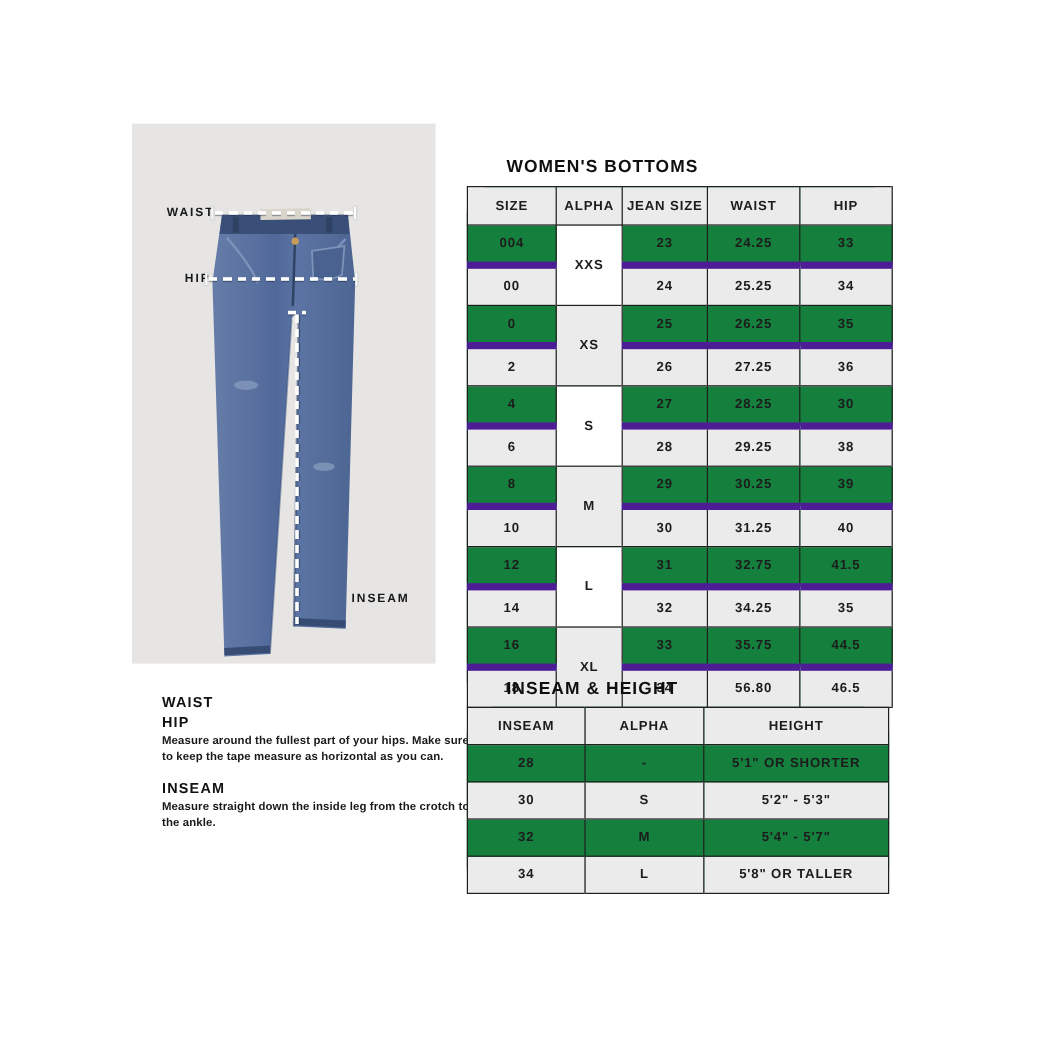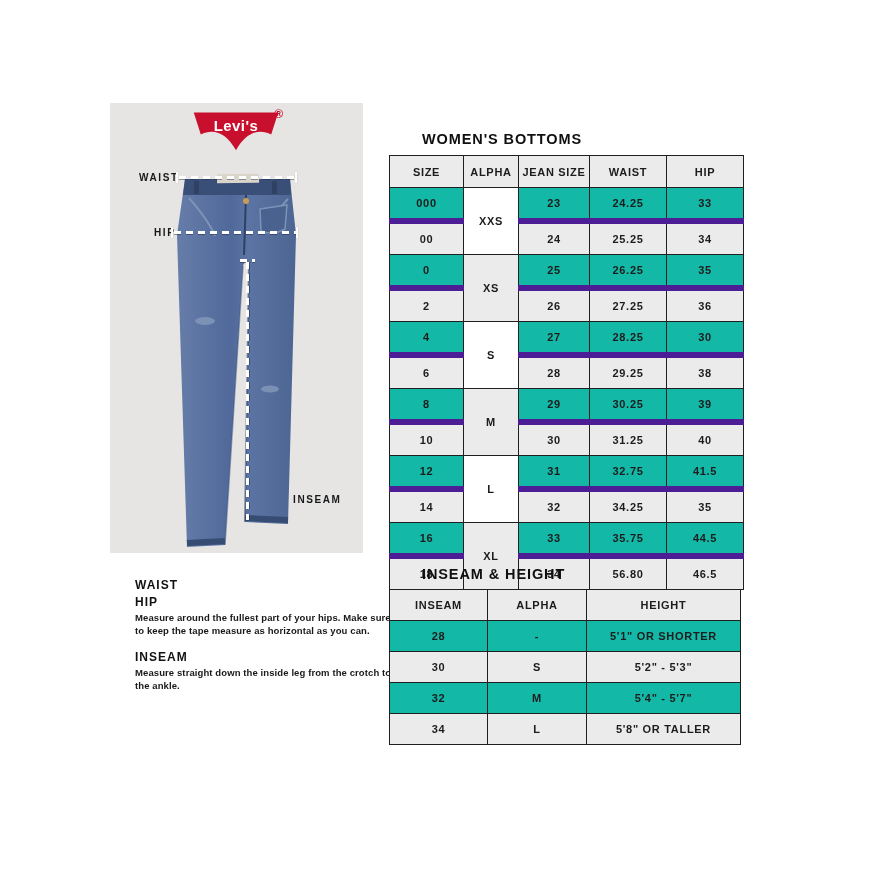--- a/index.html
+++ b/index.html
@@ -16,21 +16,21 @@
   .dash-v{position:absolute;width:3px;background-image:repeating-linear-gradient(180deg,#fff 0 7px,rgba(0,0,0,0) 7px 12px);filter:drop-shadow(1px 0 0 rgba(25,35,55,.45));}
   .tick{position:absolute;width:2px;height:11px;background:#fdfdfd;box-shadow:0 0 1px rgba(30,40,60,.5);}
   
   .guide{position:absolute;left:135px;top:578px;width:300px;}
   .guide h3{margin:0 0 3px 0;font-size:12px;letter-spacing:1px;color:#111;}
   .guide p{margin:0 0 13px 0;font-size:9.5px;font-weight:bold;letter-spacing:.1px;line-height:12.5px;white-space:pre;color:#191919;}
   
   .section-title{position:absolute;font-size:14.5px;font-weight:bold;letter-spacing:.9px;color:#0f0f0f;white-space:nowrap;margin-left:32px;}
   .title-bottoms{left:390px;top:131px;}
   .title-inseam{left:390px;top:566px;}
-  table{border-collapse:collapse;position:absolute;background:#14b8a6;border-radius:22px;}
+  table{border-collapse:collapse;position:absolute;background:#15803d;border-radius:22px;}
   .t1{left:389px;top:155px;}
   .t2{left:389px;top:589px;}
   th,td{border-left:1.4px solid #1f1f1f;border-right:1.4px solid #1f1f1f;border-top:0;border-bottom:0;
         font-size:11px;font-weight:bold;letter-spacing:.7px;text-align:center;color:#1c1c1c;padding:0;}
   table{border:1.6px solid #1f1f1f;}
   .t1 th{height:31px;background:#ebebeb;border-bottom:1.4px solid #1f1f1f;}
   .t1 td{height:30px;}
   .t1 tr.gstart td{border-top:1.4px solid #1f1f1f;}
   .t1 tr.second td{border-top:6px solid #4c1d95;}
   td.shade{background:#ebebeb;}
@@ -39,27 +39,20 @@
   .t2 th{height:30px;background:#ebebeb;border-bottom:1.4px solid #1f1f1f;}
   .t2 td{height:30px;border-top:1.4px solid #1f1f1f;}
 </style>
 </head>
 <body>
 
 <div class="stage">
 
   <div class="panel">
 
-    <div class="logo-wrap">
-      <svg viewBox="0 0 100 46" width="88" height="44">
-        <path fill="#c8102e" d="M2,2 L98,2 L90,27 C75,19 60,26 50,45 C40,26 25,19 10,27 Z"></path>
-        <text x="50" y="23" text-anchor="middle" font-size="17" font-weight="bold" fill="#ffffff" font-family="Liberation Sans, sans-serif" letter-spacing="0.5">Levi's</text>
-      </svg>
-      <span class="logo-reg">®</span>
-    </div>
 
     <svg viewBox="0 0 253 450" width="253" height="450" style="position:absolute;left:0;top:0;">
       <defs>
         <linearGradient id="dg" x1="0" y1="0" x2="1" y2="0">
           <stop offset="0" stop-color="#667da9"></stop>
           <stop offset="0.45" stop-color="#51699a"></stop>
           <stop offset="0.6" stop-color="#5b74a3"></stop>
           <stop offset="1" stop-color="#4c6592"></stop>
         </linearGradient>
       </defs>
@@ -118,21 +111,21 @@
       </colgroup>
     <tbody>
         <tr>
       <th>SIZE</th>
       <th>ALPHA</th>
       <th>JEAN SIZE</th>
       <th>WAIST</th>
       <th>HIP</th>
     </tr>
     <tr class="gstart">
-      <td>000</td>
+      <td>004</td>
       <td rowspan="2" class="alpha">XXS</td>
       <td>23</td>
       <td>24.25</td>
       <td>33</td>
     </tr>
     <tr class="second">
       <td class="shade">00</td>
       <td class="shade">24</td>
       <td class="shade">25.25</td>
       <td class="shade">34</td>

